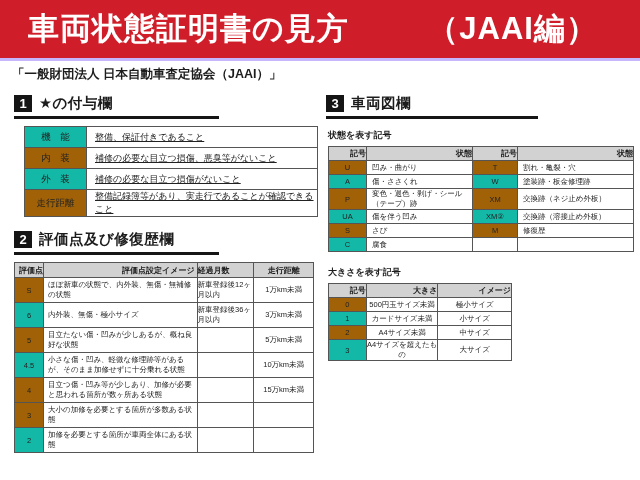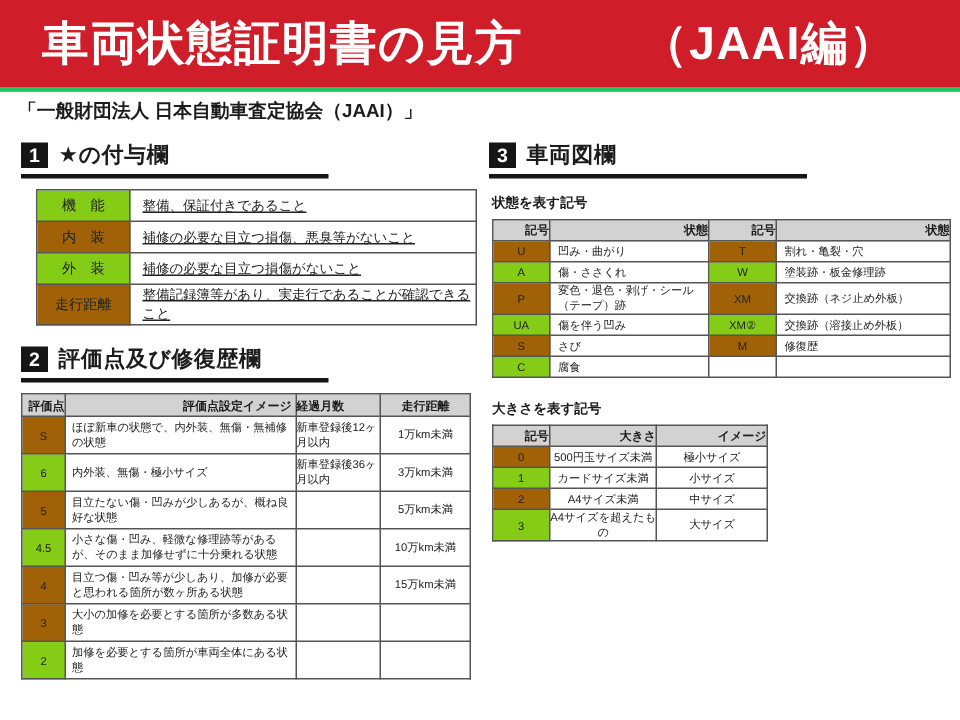--- a/index.html
+++ b/index.html
@@ -1,20 +1,20 @@
 <!DOCTYPE html>
 <html><head>
 <meta charset="utf-8">
 <style>
   * { box-sizing: border-box; margin: 0; padding: 0; }
   html,body { width: 640px; height: 480px; overflow: hidden; background: #fff;
     font-family: "Liberation Sans", "DejaVu Sans", sans-serif; color: #1c1c1c; }
 
   
-  .banner { height: 61px; background: #cf1e29; border-bottom: 3px solid #22c55e;
+  .banner { height: 61px; background: #cf1e29; border-bottom: 3px solid #c4b5fd;
     display: flex; align-items: center; justify-content: space-between;
     padding: 0 42px 0 28px; }
   .banner .t { color: #fff; font-weight: bold; font-size: 31px; letter-spacing: 1px; }
 
   .subtitle { font-size: 12.5px; font-weight: bold; margin: 5px 0 2px 12px; }
 
   
   .content { display: flex; padding: 2px 8px 0 14px; }
   .col-left { width: 310px; }
   .col-right { width: 308px; margin-left: 8px; }
@@ -27,21 +27,21 @@
   .sec-num { background: #151515; color: #fff; font-weight: bold; font-size: 13px;
     width: 18px; height: 17px; display: flex; align-items: center; justify-content: center; }
   .sec-title { font-weight: bold; font-size: 14.5px; margin-left: 7px; letter-spacing: 0.5px; }
 
   
   table { border-collapse: collapse; }
   td, th { border: 1px solid #555; font-weight: normal; }
   .hd { background: #d2d2d2; font-weight: bold; text-align: right; }
   .sym { text-align: center; }
   .odd  { background: #a16207; }
-  .even { background: #84cc16; }
+  .even { background: #14b8a6; }
 
   
   .t1 { margin: 7px 0 0 10px; width: 294px; }
   .t1 td { height: 21px; font-size: 9px; color: #222; }
   .t1 .lab { width: 62px; text-align: center; font-size: 9.5px; }
   .t1 .desc { padding-left: 8px; text-decoration: underline; }
 
   
   .t2 { margin: 7px 0 0 0px; width: 300px; }
   .t2 th { font-size: 8px; height: 15px; }

